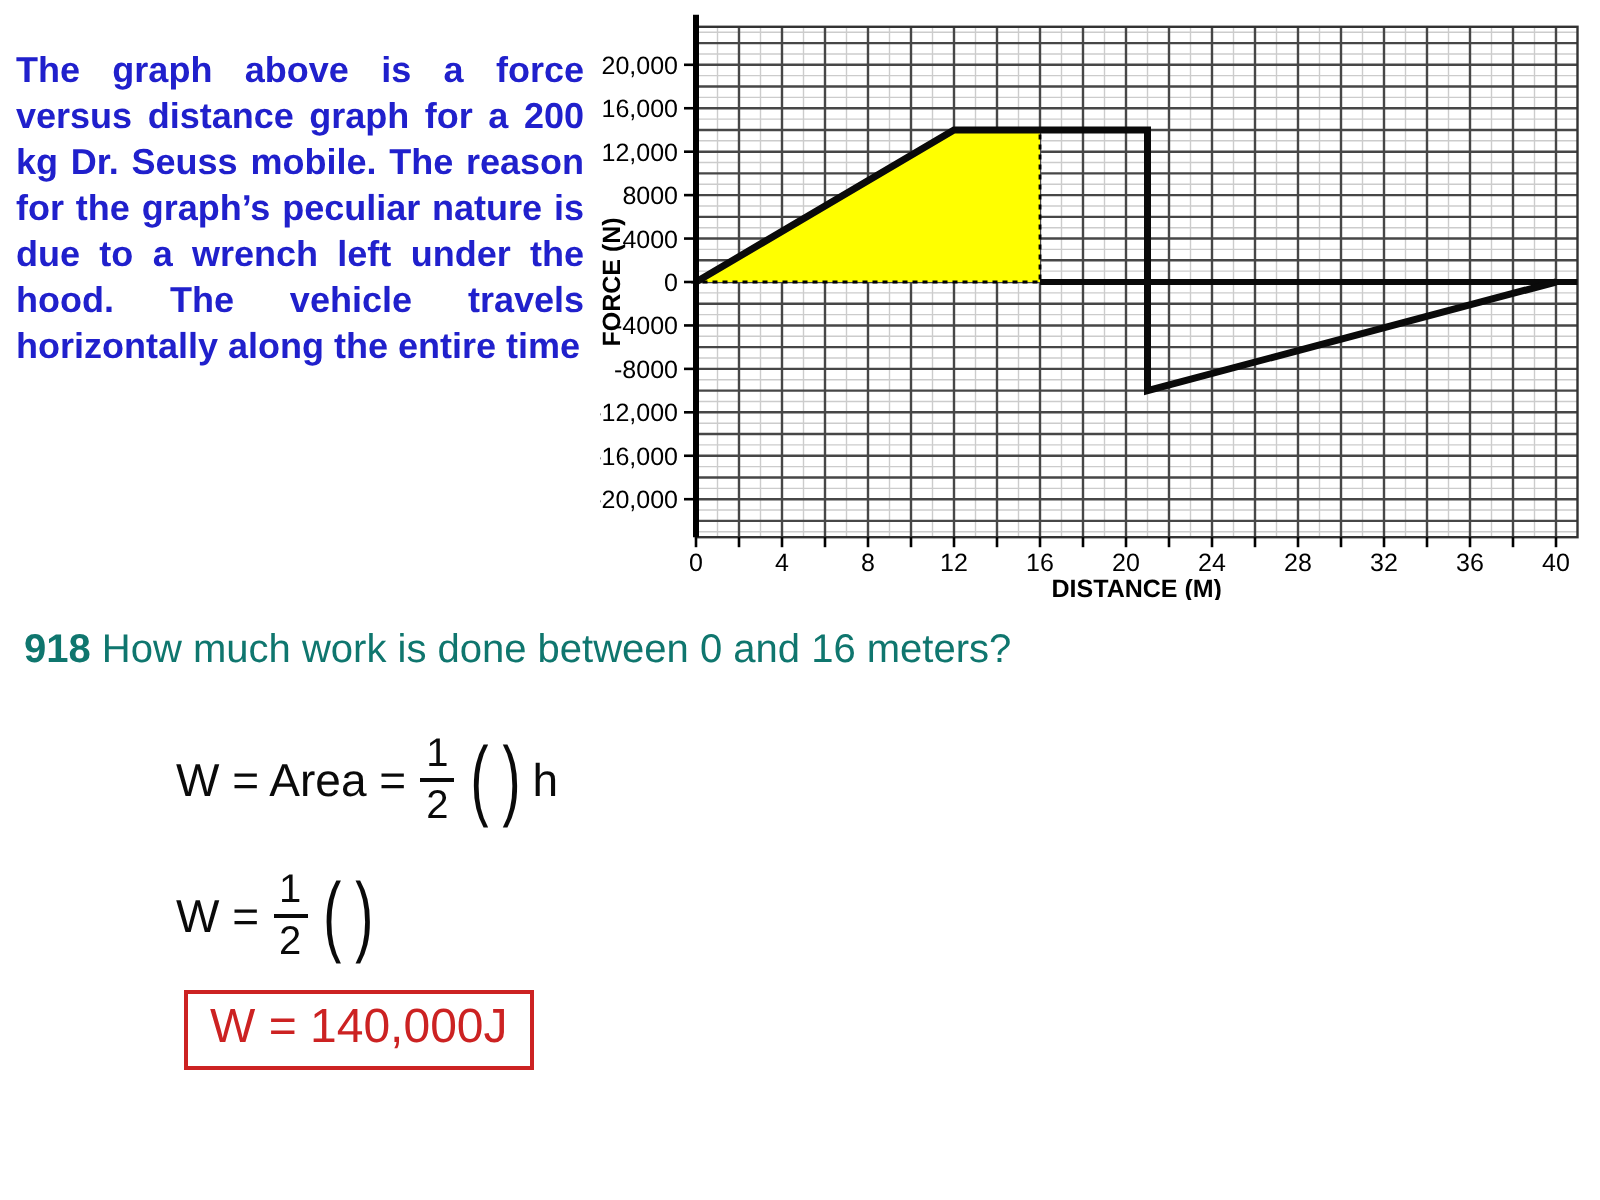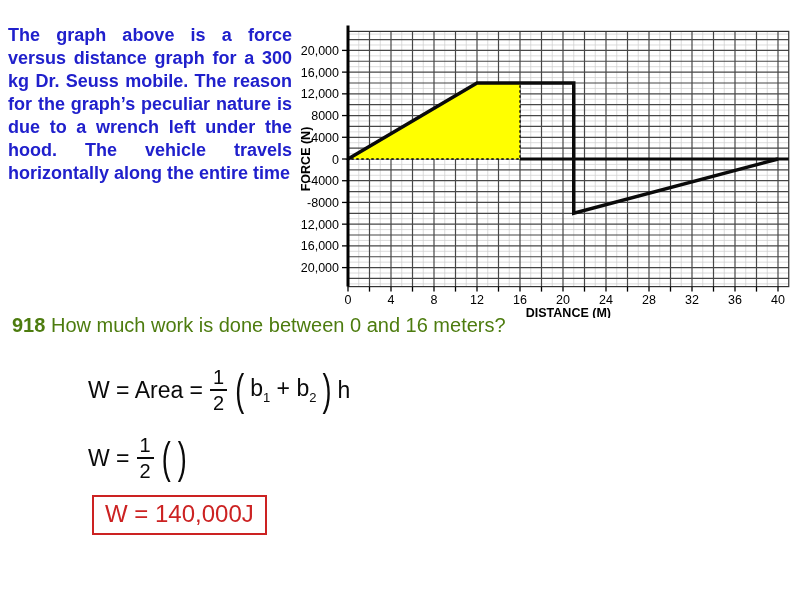--- a/index.html
+++ b/index.html
@@ -5,24 +5,24 @@
   html,body{margin:0;padding:0;}
   body{
     width:800px;height:600px;background:#ffffff;position:relative;overflow:hidden;
     font-family:"Liberation Sans",sans-serif;color:#111;
   }
   .blue-paragraph{
     position:absolute;left:8px;top:24px;width:284px;
     font-size:18px;font-weight:bold;line-height:23px;
     text-align:justify;color:#2020CC;
   }
-  .chart-wrap{position:absolute;left:300px;top:0;width:496px;height:300px;margin-top:18px;}
+  .chart-wrap{position:absolute;left:300px;top:0;width:496px;height:300px;}
   .chart-wrap svg{font-family:"Liberation Sans",sans-serif;}
   .question{
-    position:absolute;left:12px;top:314px;font-size:20px;color:#4d7c0f;white-space:nowrap;
+    position:absolute;left:12px;top:314px;font-size:20px;color:#0f766e;white-space:nowrap;
   }
   .qnum{font-weight:bold;}
   .equation{
     position:absolute;display:flex;align-items:center;gap:5px;
     font-size:23px;color:#0a0a0a;white-space:pre;justify-content:center;
   }
   .eq1{left:88px;top:361px;height:58px;}
   .eq2{left:88px;top:429px;height:58px;}
   .frac{display:flex;flex-direction:column;align-items:center;line-height:1;font-size:20px;margin:0 2px;}
   .frac .num{padding:0 3px 2px;border-bottom:2px solid #0a0a0a;}
@@ -31,21 +31,21 @@
   sub{font-size:13px;}
   .answer-box{
     position:absolute;left:92px;top:495px;
     border:2px solid #CC2222;padding:3px 11px 5px 11px;
     font-size:24px;color:#CC2222;white-space:nowrap;
   }
 </style>
 </head>
 <body>
 
-<div class="blue-paragraph">The graph above is a force versus distance graph for a 300 kg Dr. Seuss mobile.  The reason for the graph’s peculiar nature is due to a wrench left under the hood. The vehicle travels horizontally along the entire time</div>
+<div class="blue-paragraph">The graph above is a force versus distance graph for a 200 kg Dr. Seuss mobile.  The reason for the graph’s peculiar nature is due to a wrench left under the hood. The vehicle travels horizontally along the entire time</div>
 
 <div class="chart-wrap">
   <svg width="496" height="300" viewBox="0 0 496 300">
       <line x1="58.75" y1="13.394999999999996" x2="58.75" y2="268.605" stroke="#cccccc" stroke-width="0.7"></line>
       <line x1="80.25" y1="13.394999999999996" x2="80.25" y2="268.605" stroke="#cccccc" stroke-width="0.7"></line>
       <line x1="101.75" y1="13.394999999999996" x2="101.75" y2="268.605" stroke="#cccccc" stroke-width="0.7"></line>
       <line x1="123.25" y1="13.394999999999996" x2="123.25" y2="268.605" stroke="#cccccc" stroke-width="0.7"></line>
       <line x1="144.75" y1="13.394999999999996" x2="144.75" y2="268.605" stroke="#cccccc" stroke-width="0.7"></line>
       <line x1="166.25" y1="13.394999999999996" x2="166.25" y2="268.605" stroke="#cccccc" stroke-width="0.7"></line>
       <line x1="187.75" y1="13.394999999999996" x2="187.75" y2="268.605" stroke="#cccccc" stroke-width="0.7"></line>
@@ -197,21 +197,20 @@
   <span class="qnum">918</span><span> How much work is done between 0 and 16 meters?</span>
 </div>
 
 <div class="equation eq1">
   <span>W = Area =</span>
   <span class="frac">
     <span class="num">1</span>
     <span class="den">2</span>
   </span>
   <span class="paren">(</span>
-  <span><span>b</span><sub>1</sub><span> + </span><span>b</span><sub>2</sub></span>
   <span class="paren">)</span>
   <span>h</span>
 </div>
 
 <div class="equation eq2">
   <span>W =</span>
   <span class="frac">
     <span class="num">1</span>
     <span class="den">2</span>
   </span>

